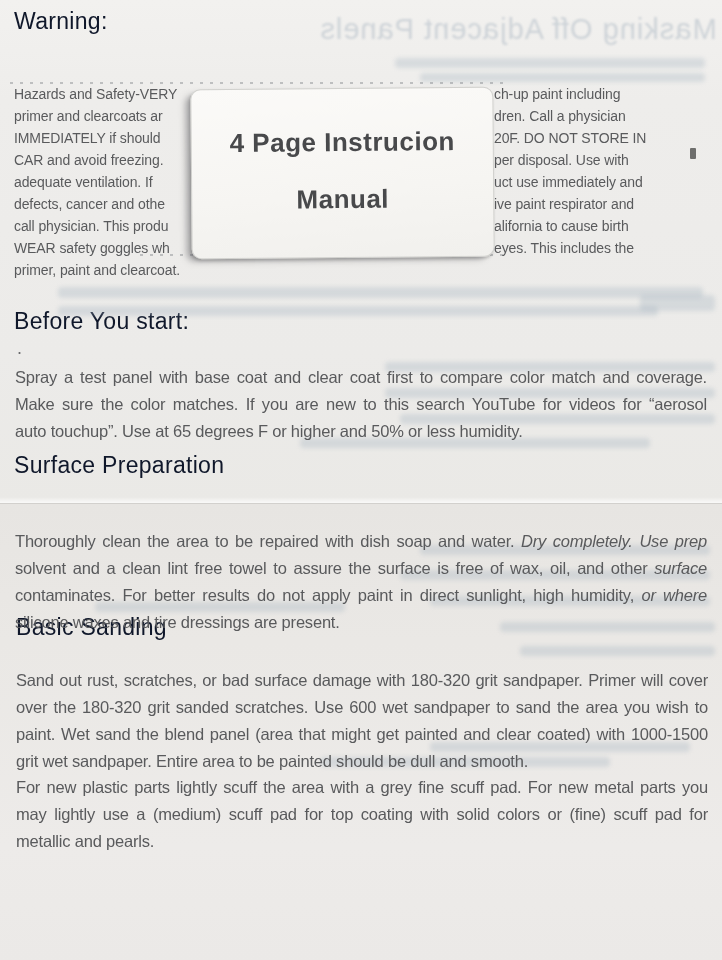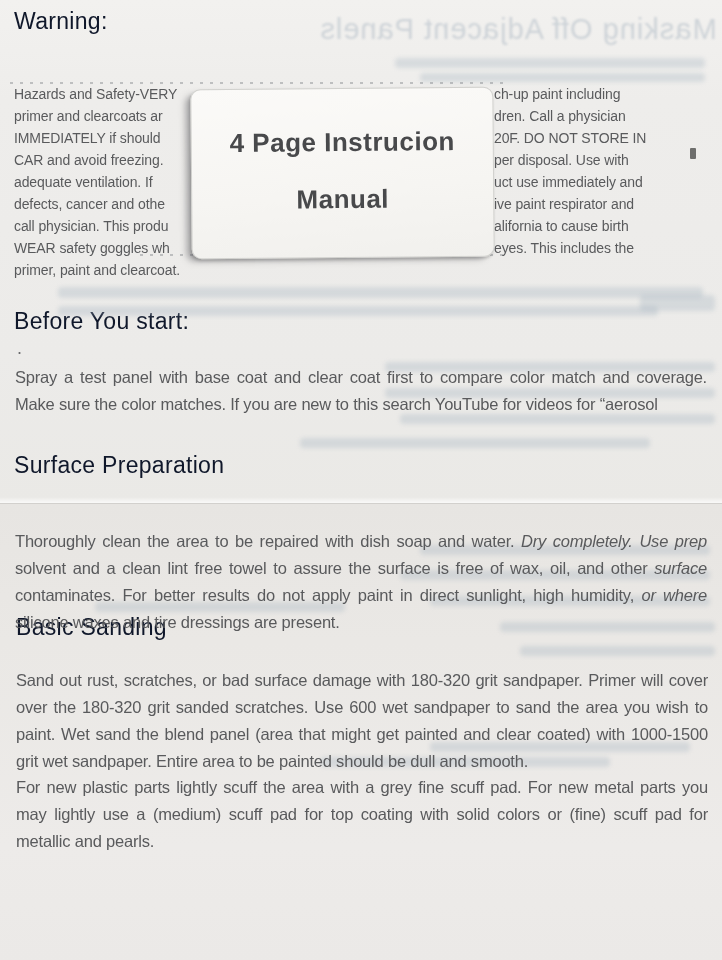--- a/index.html
+++ b/index.html
@@ -118,20 +118,21 @@
   <div class="sticker">
     <div class="l1">4 Page Instrucion</div>
     <div class="l2">Manual</div>
   </div>
 
   <div class="heading" style="top:308px;">Before You start:</div>
   <div class="stray">.</div>
   <div class="para" style="top:344px;margin-top:20px;">
       <div class="tline"><span>Spray a test panel with base coat and clear coat first to compare color match and coverage.</span></div>
       <div class="tline"><span>Make sure the color matches.  If you are new to this search YouTube for videos for “aerosol</span></div>
+      <div class="tline"><span>auto touchup”.  Use at 65 degrees F or higher and 50% or less humidity.</span></div>
     </div>
 
   <div class="heading" style="top:452px;">Surface Preparation</div>
   <div class="para" style="top:528px;">
       <div class="tline"><span>Thoroughly clean the area to be repaired with dish soap and water.  </span><span class="it">Dry completely. Use prep</span></div>
       <div class="tline"><span>solvent and a clean lint free towel to assure the surface is free of wax, oil, and other </span><span class="it">surface</span></div>
       <div class="tline"><span>contaminates. For better results do not apply paint in direct sunlight, high humidity, </span><span class="it">or where</span></div>
       <div class="tline"><span>silicone waxes and tire dressings are present.</span></div>
     </div>
 

